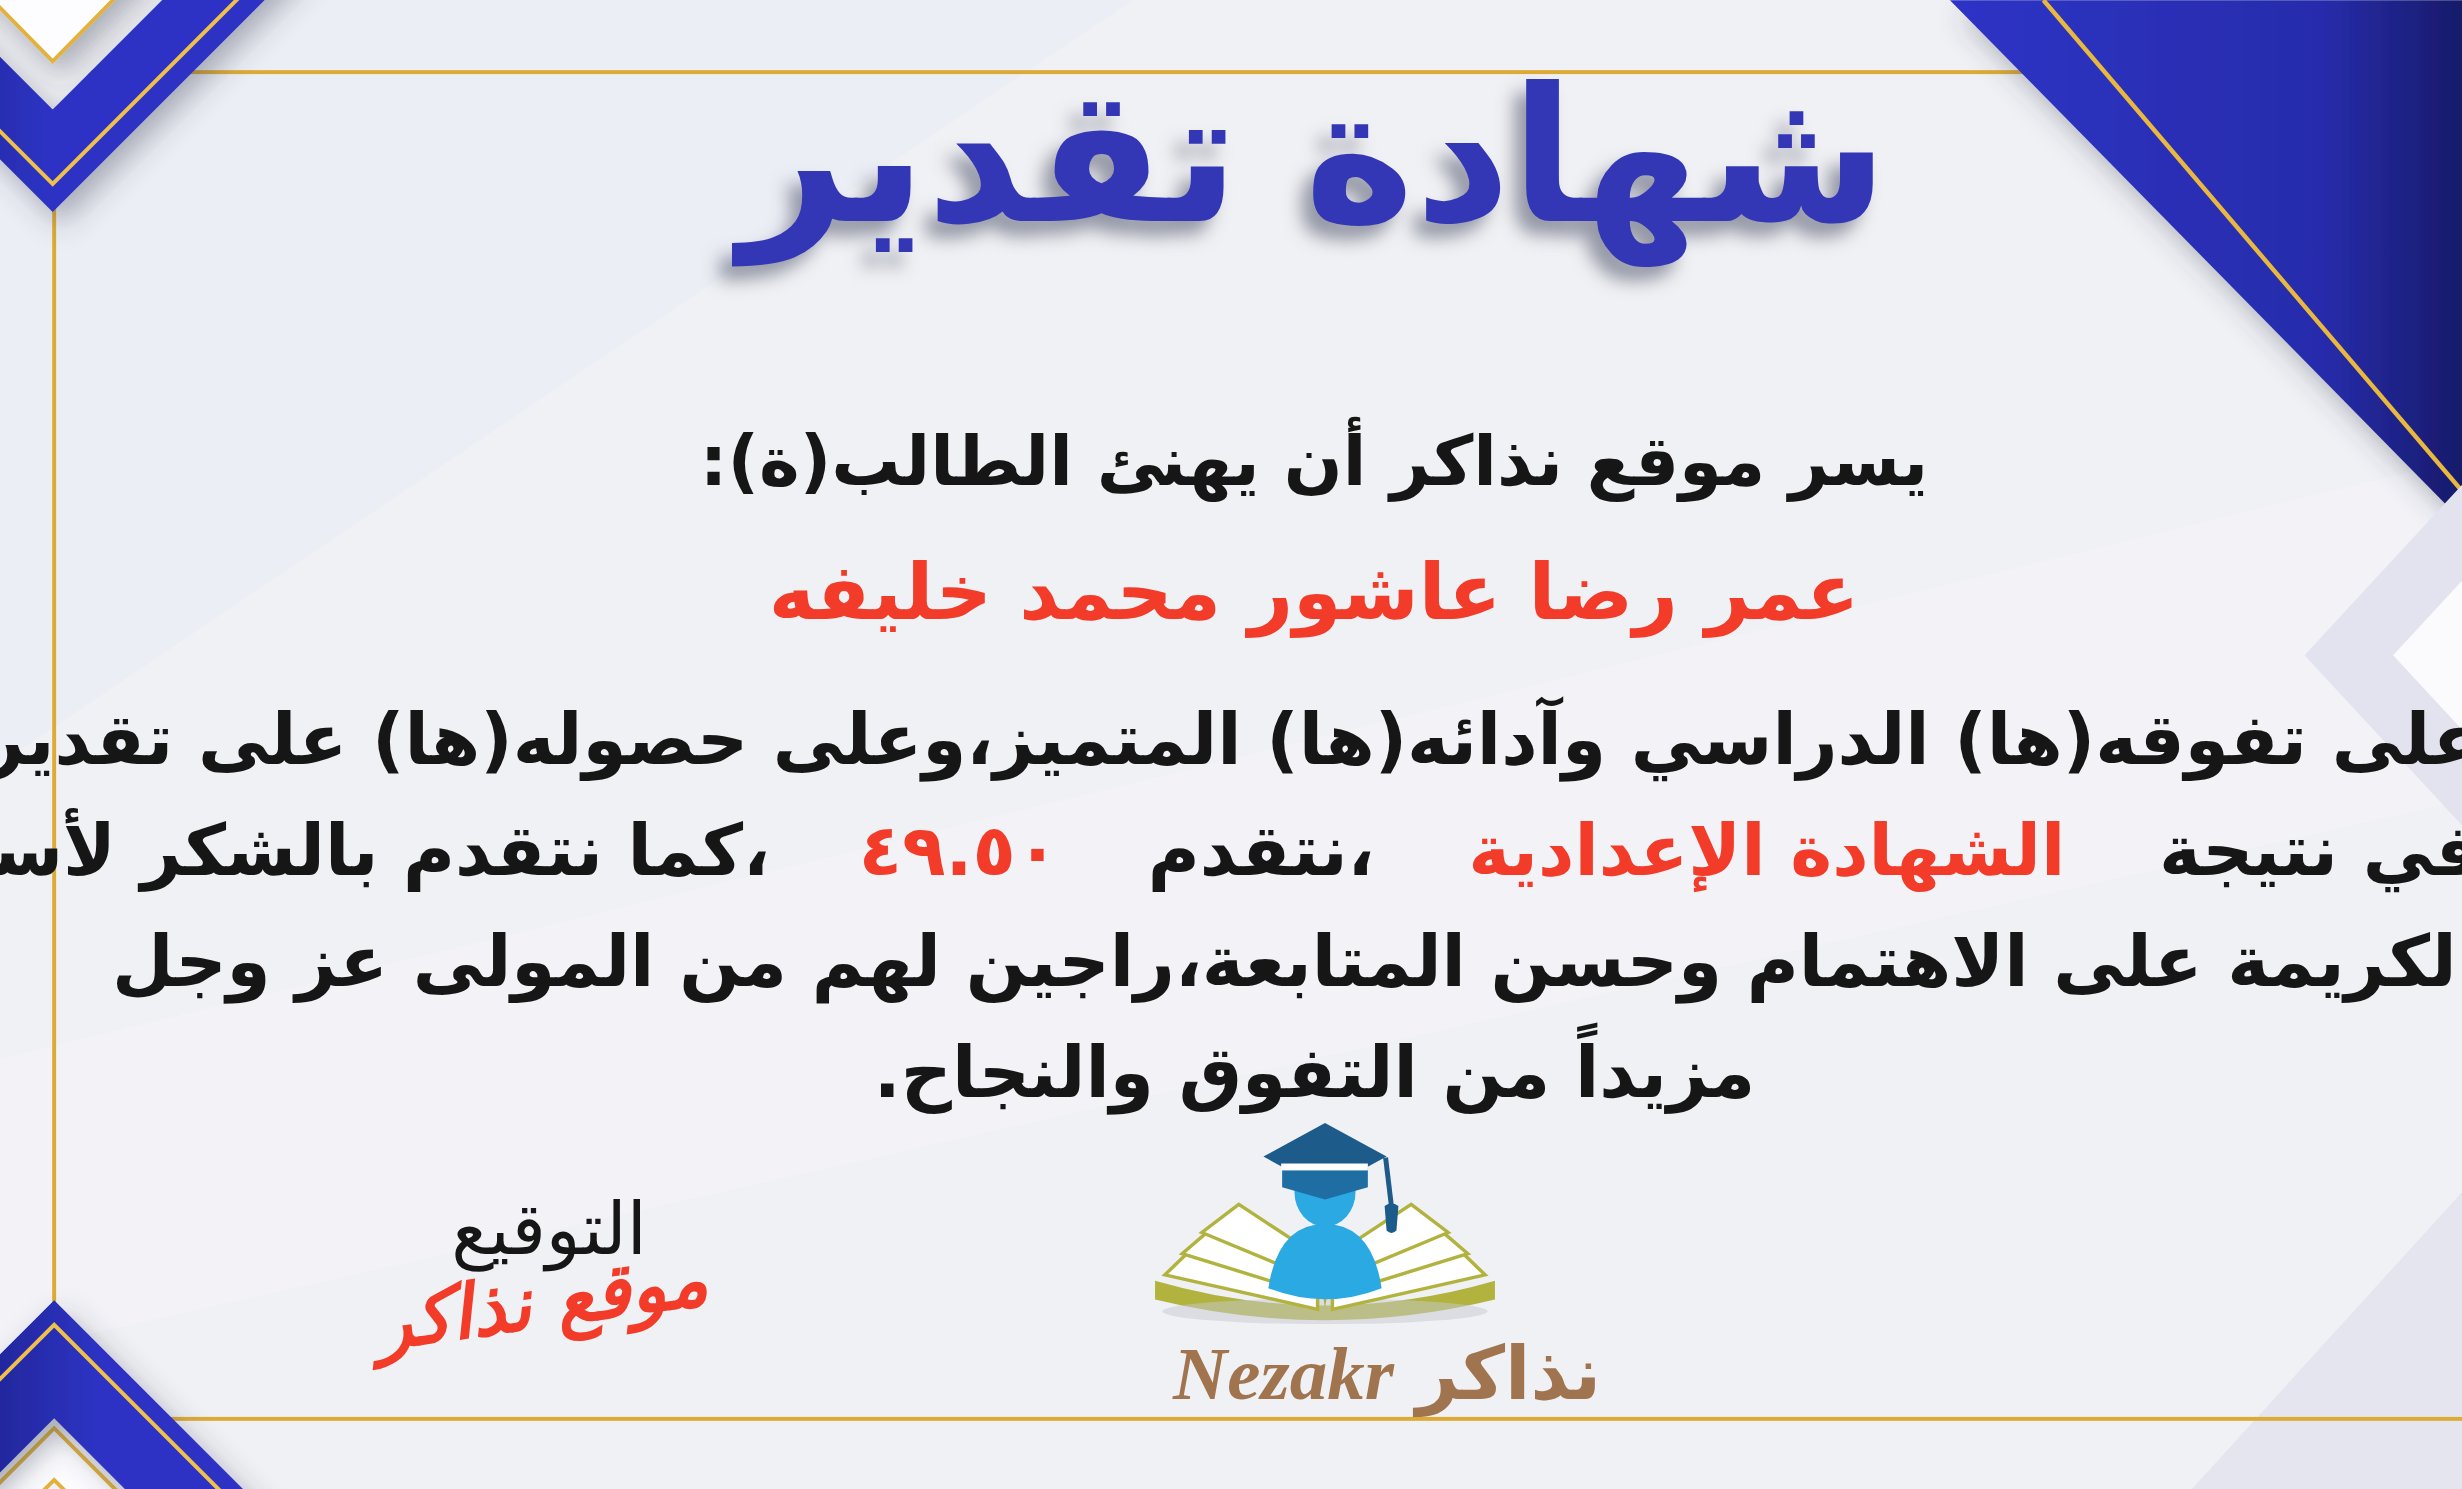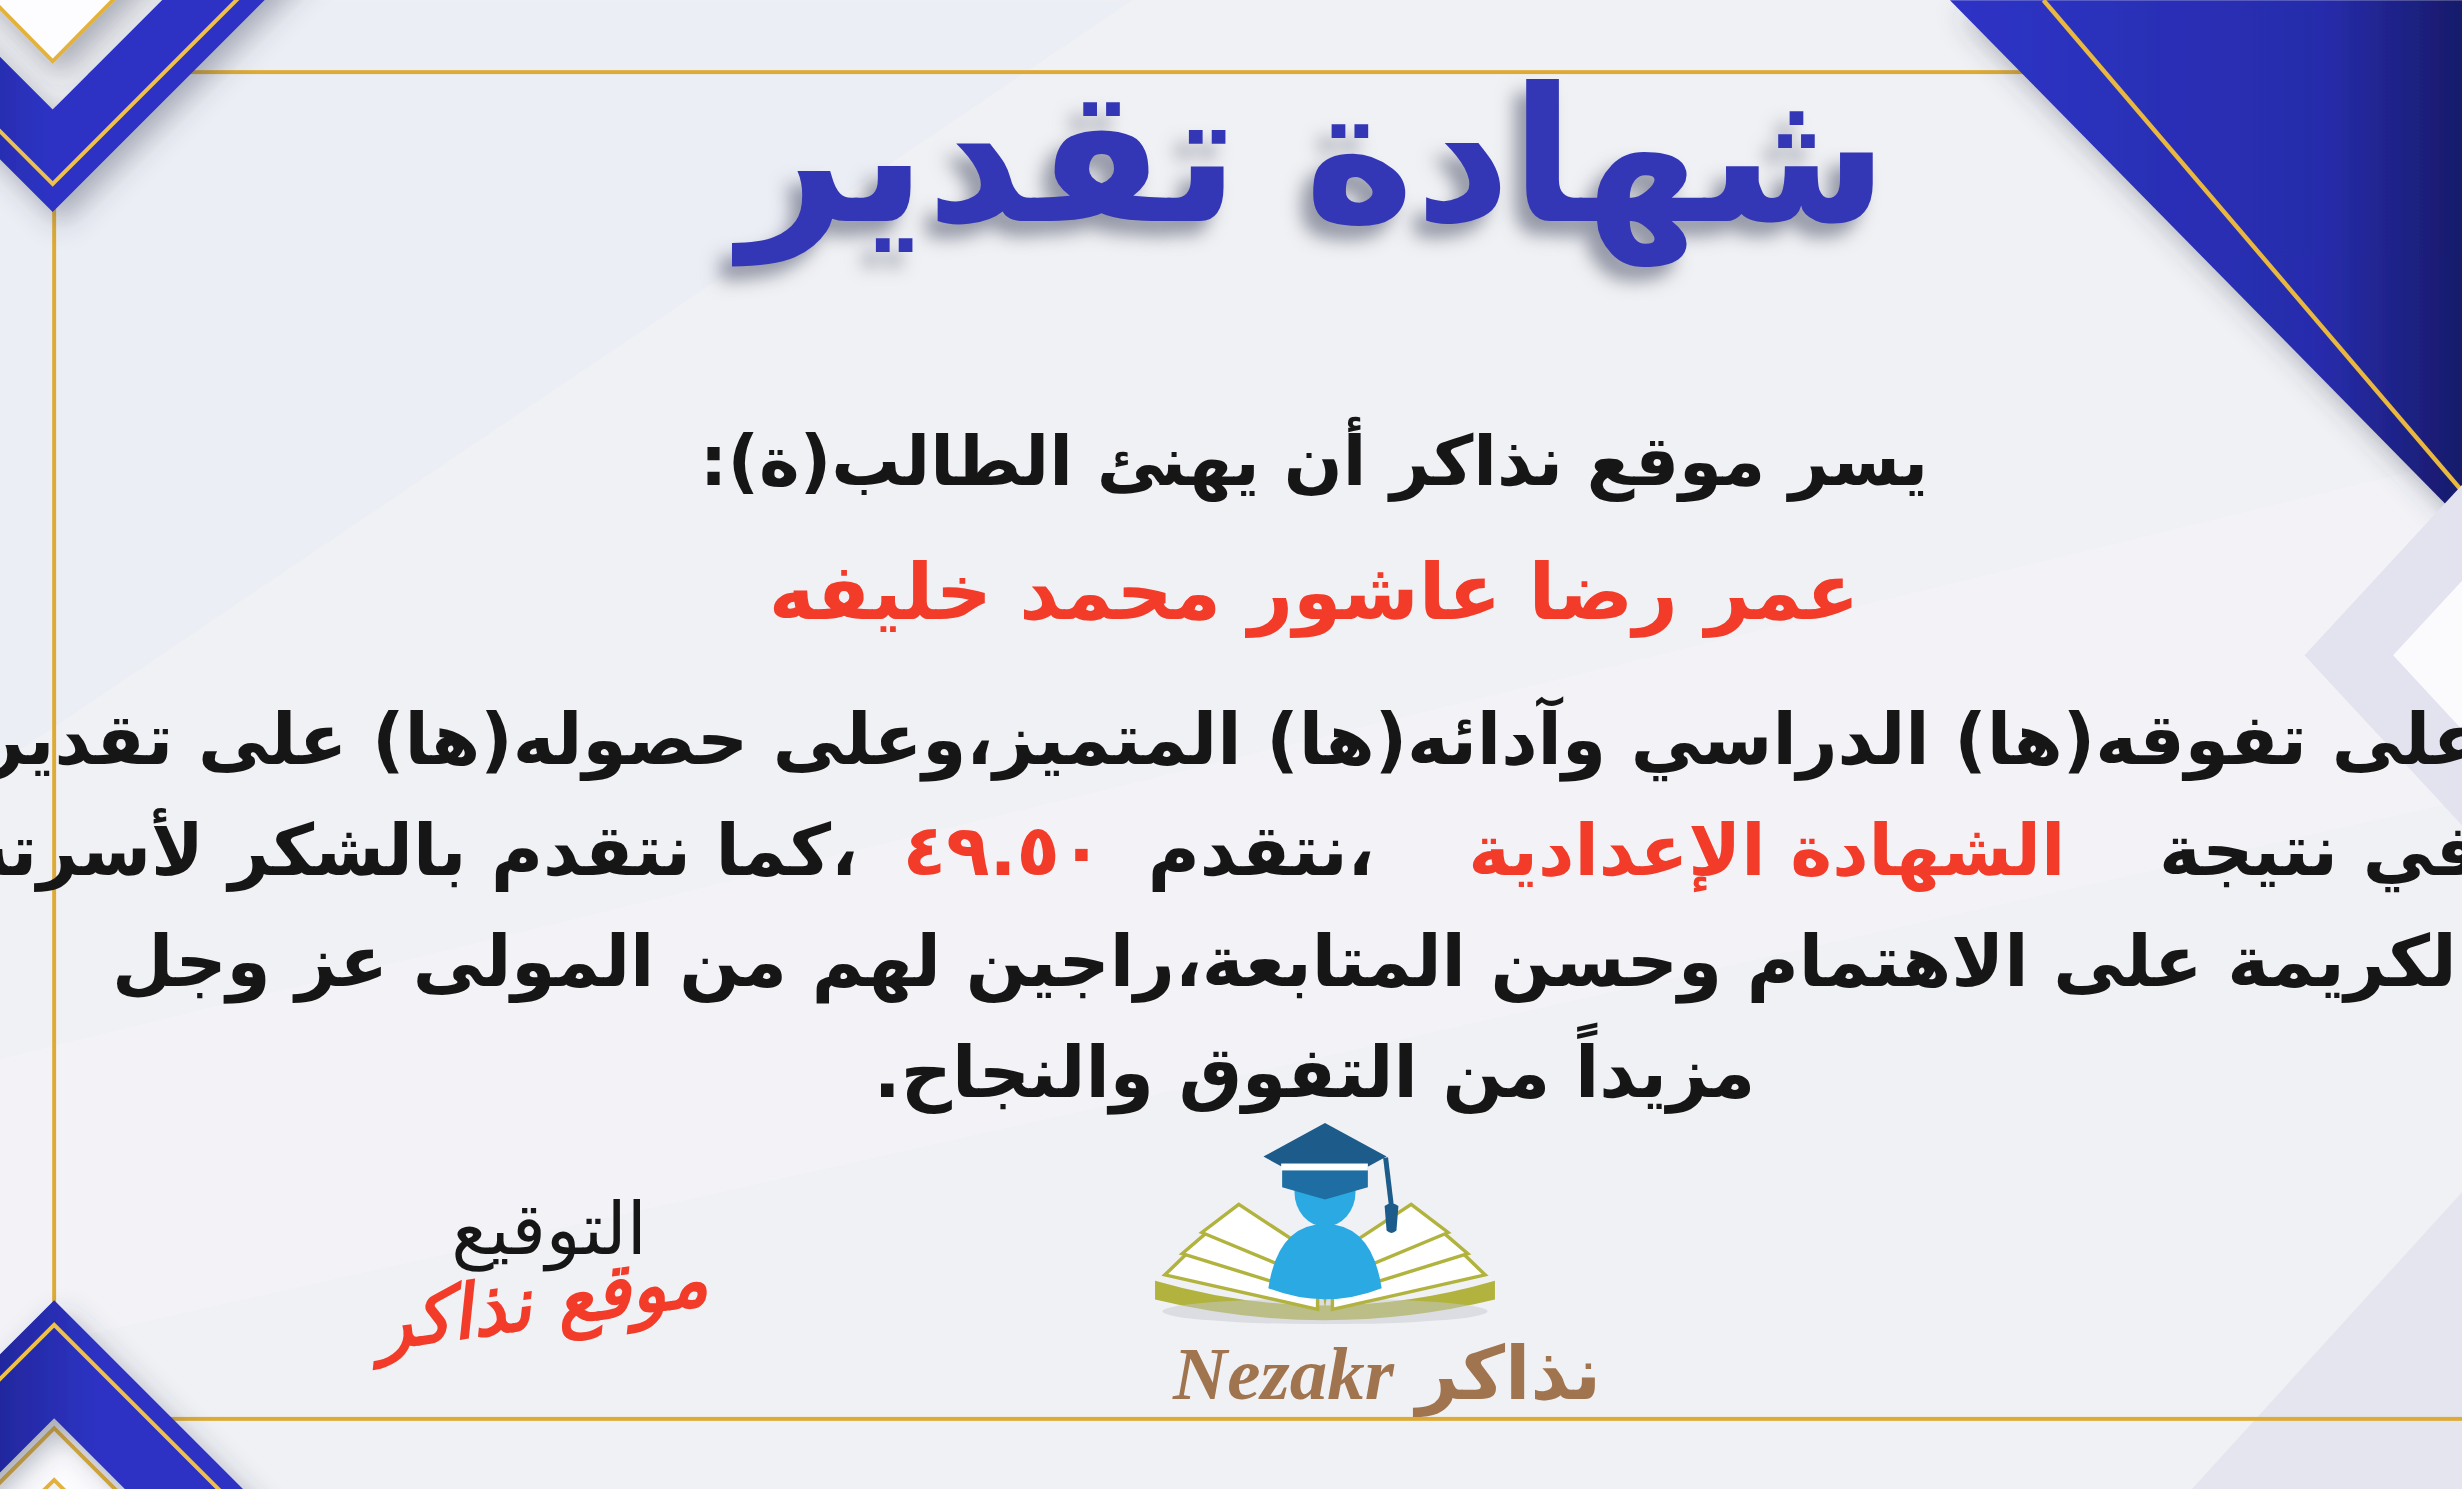--- a/index.html
+++ b/index.html
@@ -15,21 +15,21 @@
   .title{
     left:0;top:47px;width:2628px;
     font-size:187px;font-weight:bold;color:#3437b5;
     text-shadow:-11.8px 13.8px 16.7px rgba(58,63,90,.5);
   }
   .intro{left:0;top:421px;width:2628px;font-size:69px;font-weight:bold;}
   .student{left:0;top:547px;width:2628px;font-size:78px;font-weight:bold;color:#f23b28;}
   .paragraph{left:148px;top:684px;width:2333px;font-size:71px;font-weight:bold;line-height:111px;}
   .red{color:#f23b28;}
   .gap-a{margin:0 69px;}
-  .gap-b{margin:0 20px;}
+  .gap-b{margin:0 64px;}
   .sig-label{left:315px;top:1187px;width:468px;font-size:72px;font-weight:normal;}
   .sig-script{
     left:295px;top:1258px;width:492px;
     font-size:74px;font-weight:bold;font-style:italic;color:#f23b28;
     transform:rotate(-8deg);
   }
   .logo-text{
     left:1059px;top:1330px;width:542px;text-align:right;white-space:nowrap;
     color:#a0744e;direction:ltr;
   }

